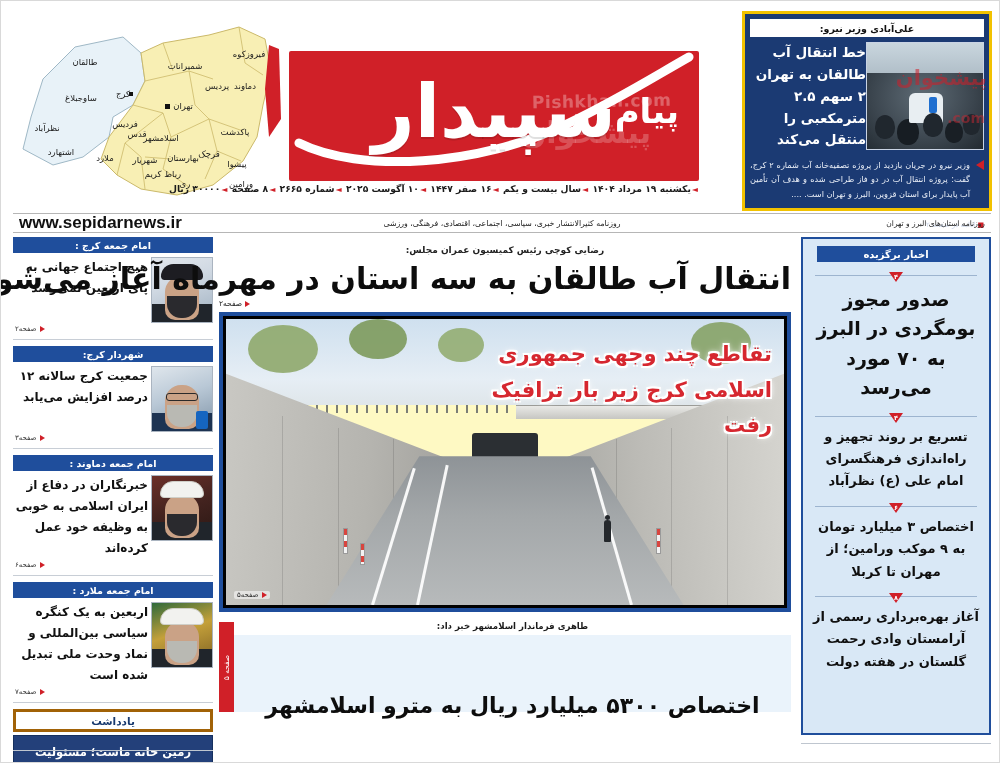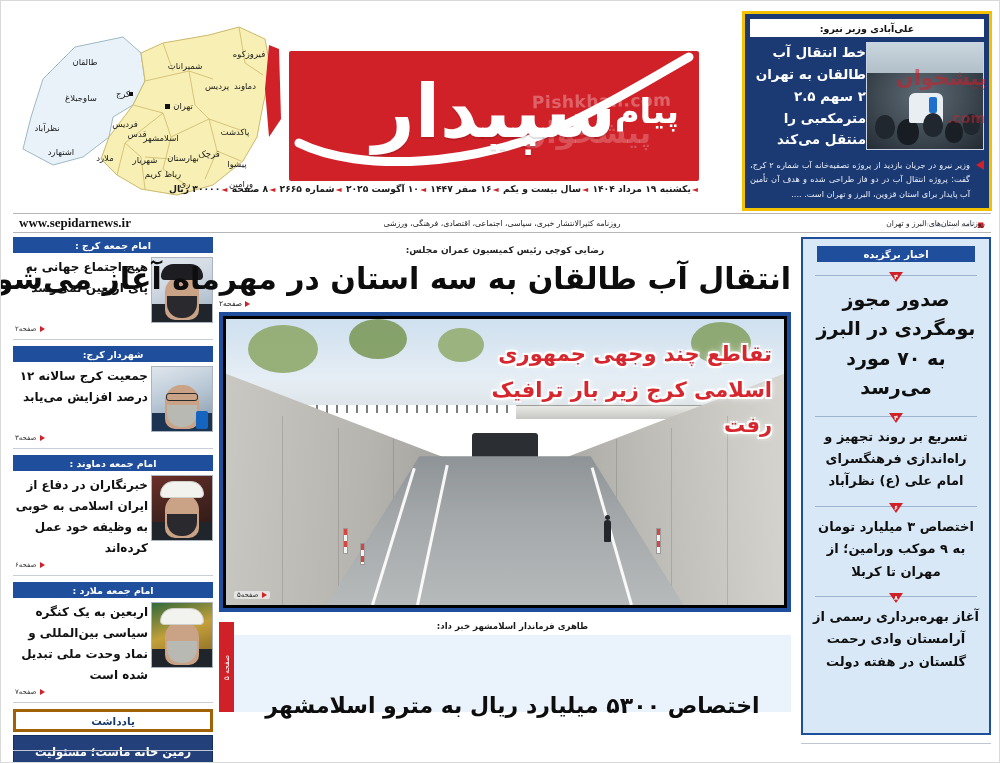--- a/index.html
+++ b/index.html
@@ -184,22 +184,22 @@
     position: absolute; left: 12px; top: 212px;
     width: 978px; height: 20px;
     border-top: 1px solid #b6b6b6;
     border-bottom: 1px solid #b6b6b6;
     display: flex; align-items: center;
     direction: rtl;
   }
   .infobar .right { font-size: 7.5px; color: #222; padding-right: 6px; width: 200px; text-align: right;}
   .infobar .center { flex: 1; text-align: center; font-size: 7.8px; color: #222; }
   .infobar .left { width: 200px; text-align: left; padding-left: 6px;
-    font-size: 13px; font-weight: bold; color: #111; direction: ltr;
-    font-family: Liberation Serif, serif; }
+    font-size: 17px; font-weight: bold; color: #111; direction: ltr;
+    font-family: Liberation Sans, sans-serif; }
 
   
   .body-area { position: absolute; left: 0; top: 236px; width: 1000px; height: 527px; }
 
   
   .col-left {
     position: absolute; left: 12px; top: 0;
     width: 200px; height: 523px;
   }
   .side-item { margin-bottom: 6px; }
@@ -332,21 +332,21 @@
     border-left: 5px solid #d02028;
   }
 
   .photo-frame {
     margin-top: 4px;
     border: 4px solid #1f4e9c;
     width: 572px; height: 300px;
     position: relative; overflow: hidden;
     background: #000;
   }
-  .photo-inner { position:absolute; inset:3px; overflow:hidden; background:#ffffff; }
+  .photo-inner { position:absolute; inset:3px; overflow:hidden; background:#fef9c3; }
 
   
   .sky2 { position:absolute; left:0; right:0; top:0; height:30%;
           background: linear-gradient(#cfe0ef 0%, #e6eef5 70%, #dfe6ea 100%); }
   .tree { position:absolute; border-radius:50%; background:#6f8a4e; opacity:.9;}
   .wallL {
     position:absolute; left:0; bottom:0; width:46%; height:86%;
     background: linear-gradient(95deg,#c9c8c3 0%, #b5b4af 55%, #9a9995 100%);
     clip-path: polygon(0% 6%, 100% 46%, 100% 100%, 0% 100%);
     border-right: 1px solid #8d8c88;

